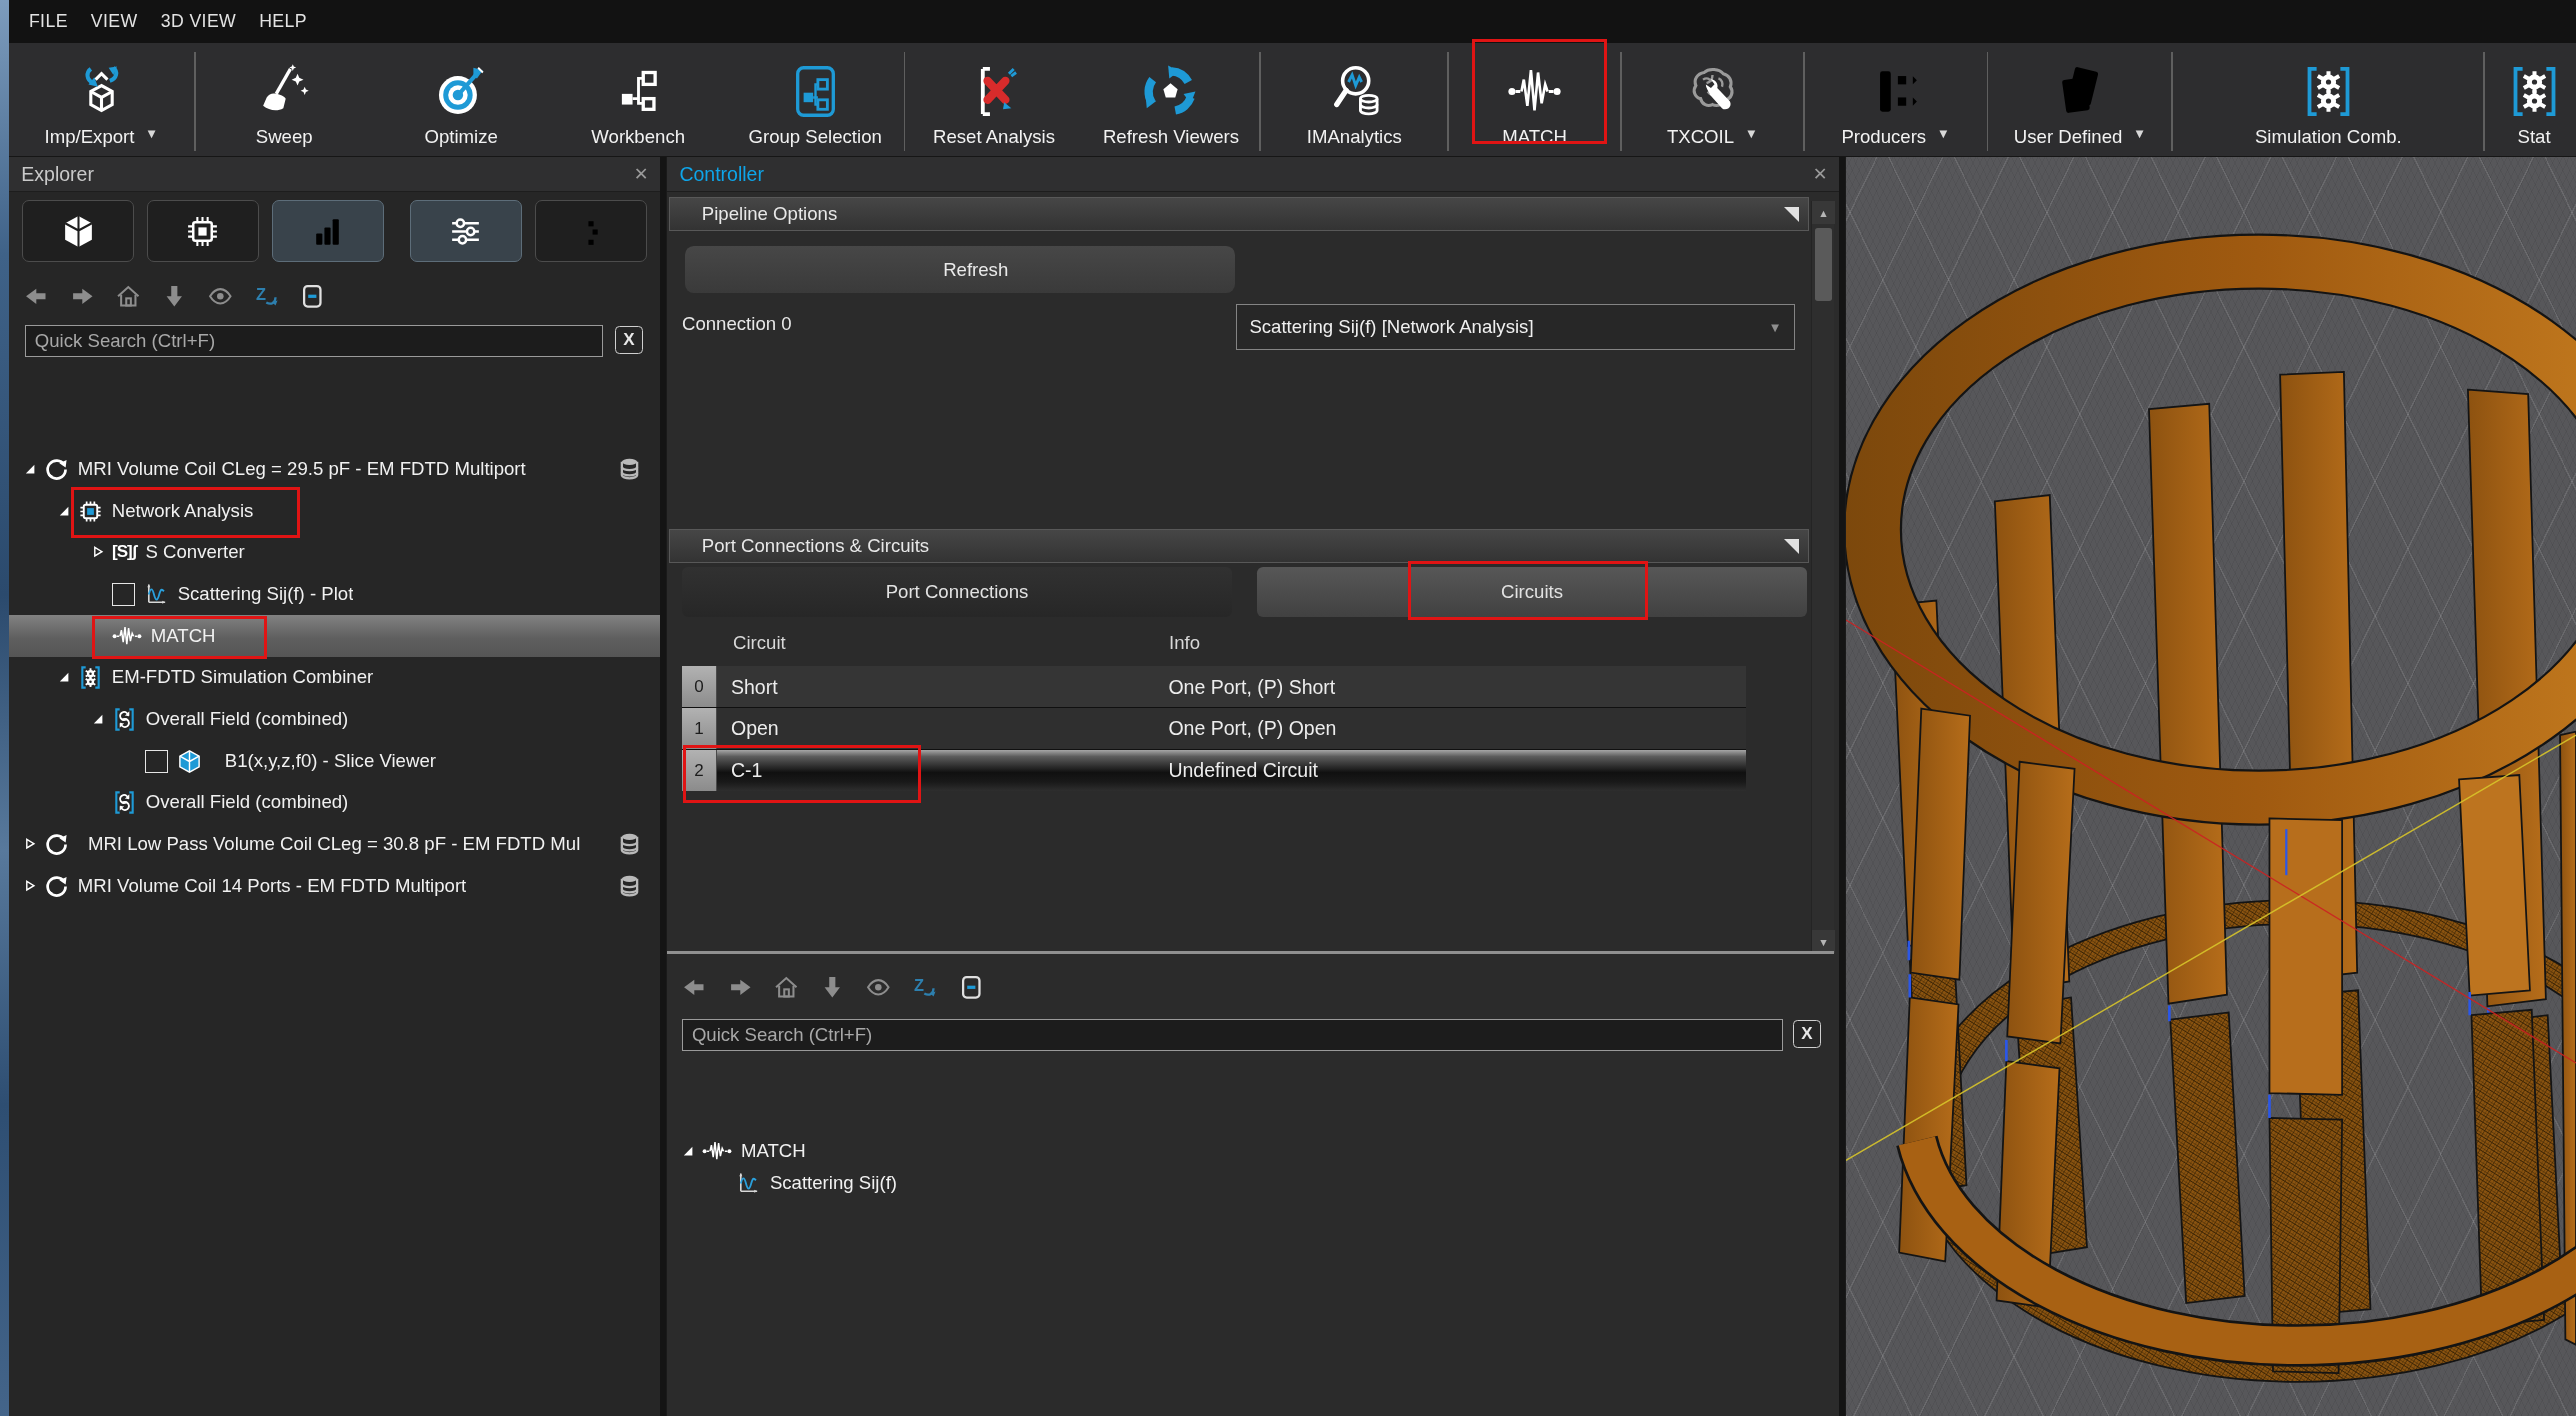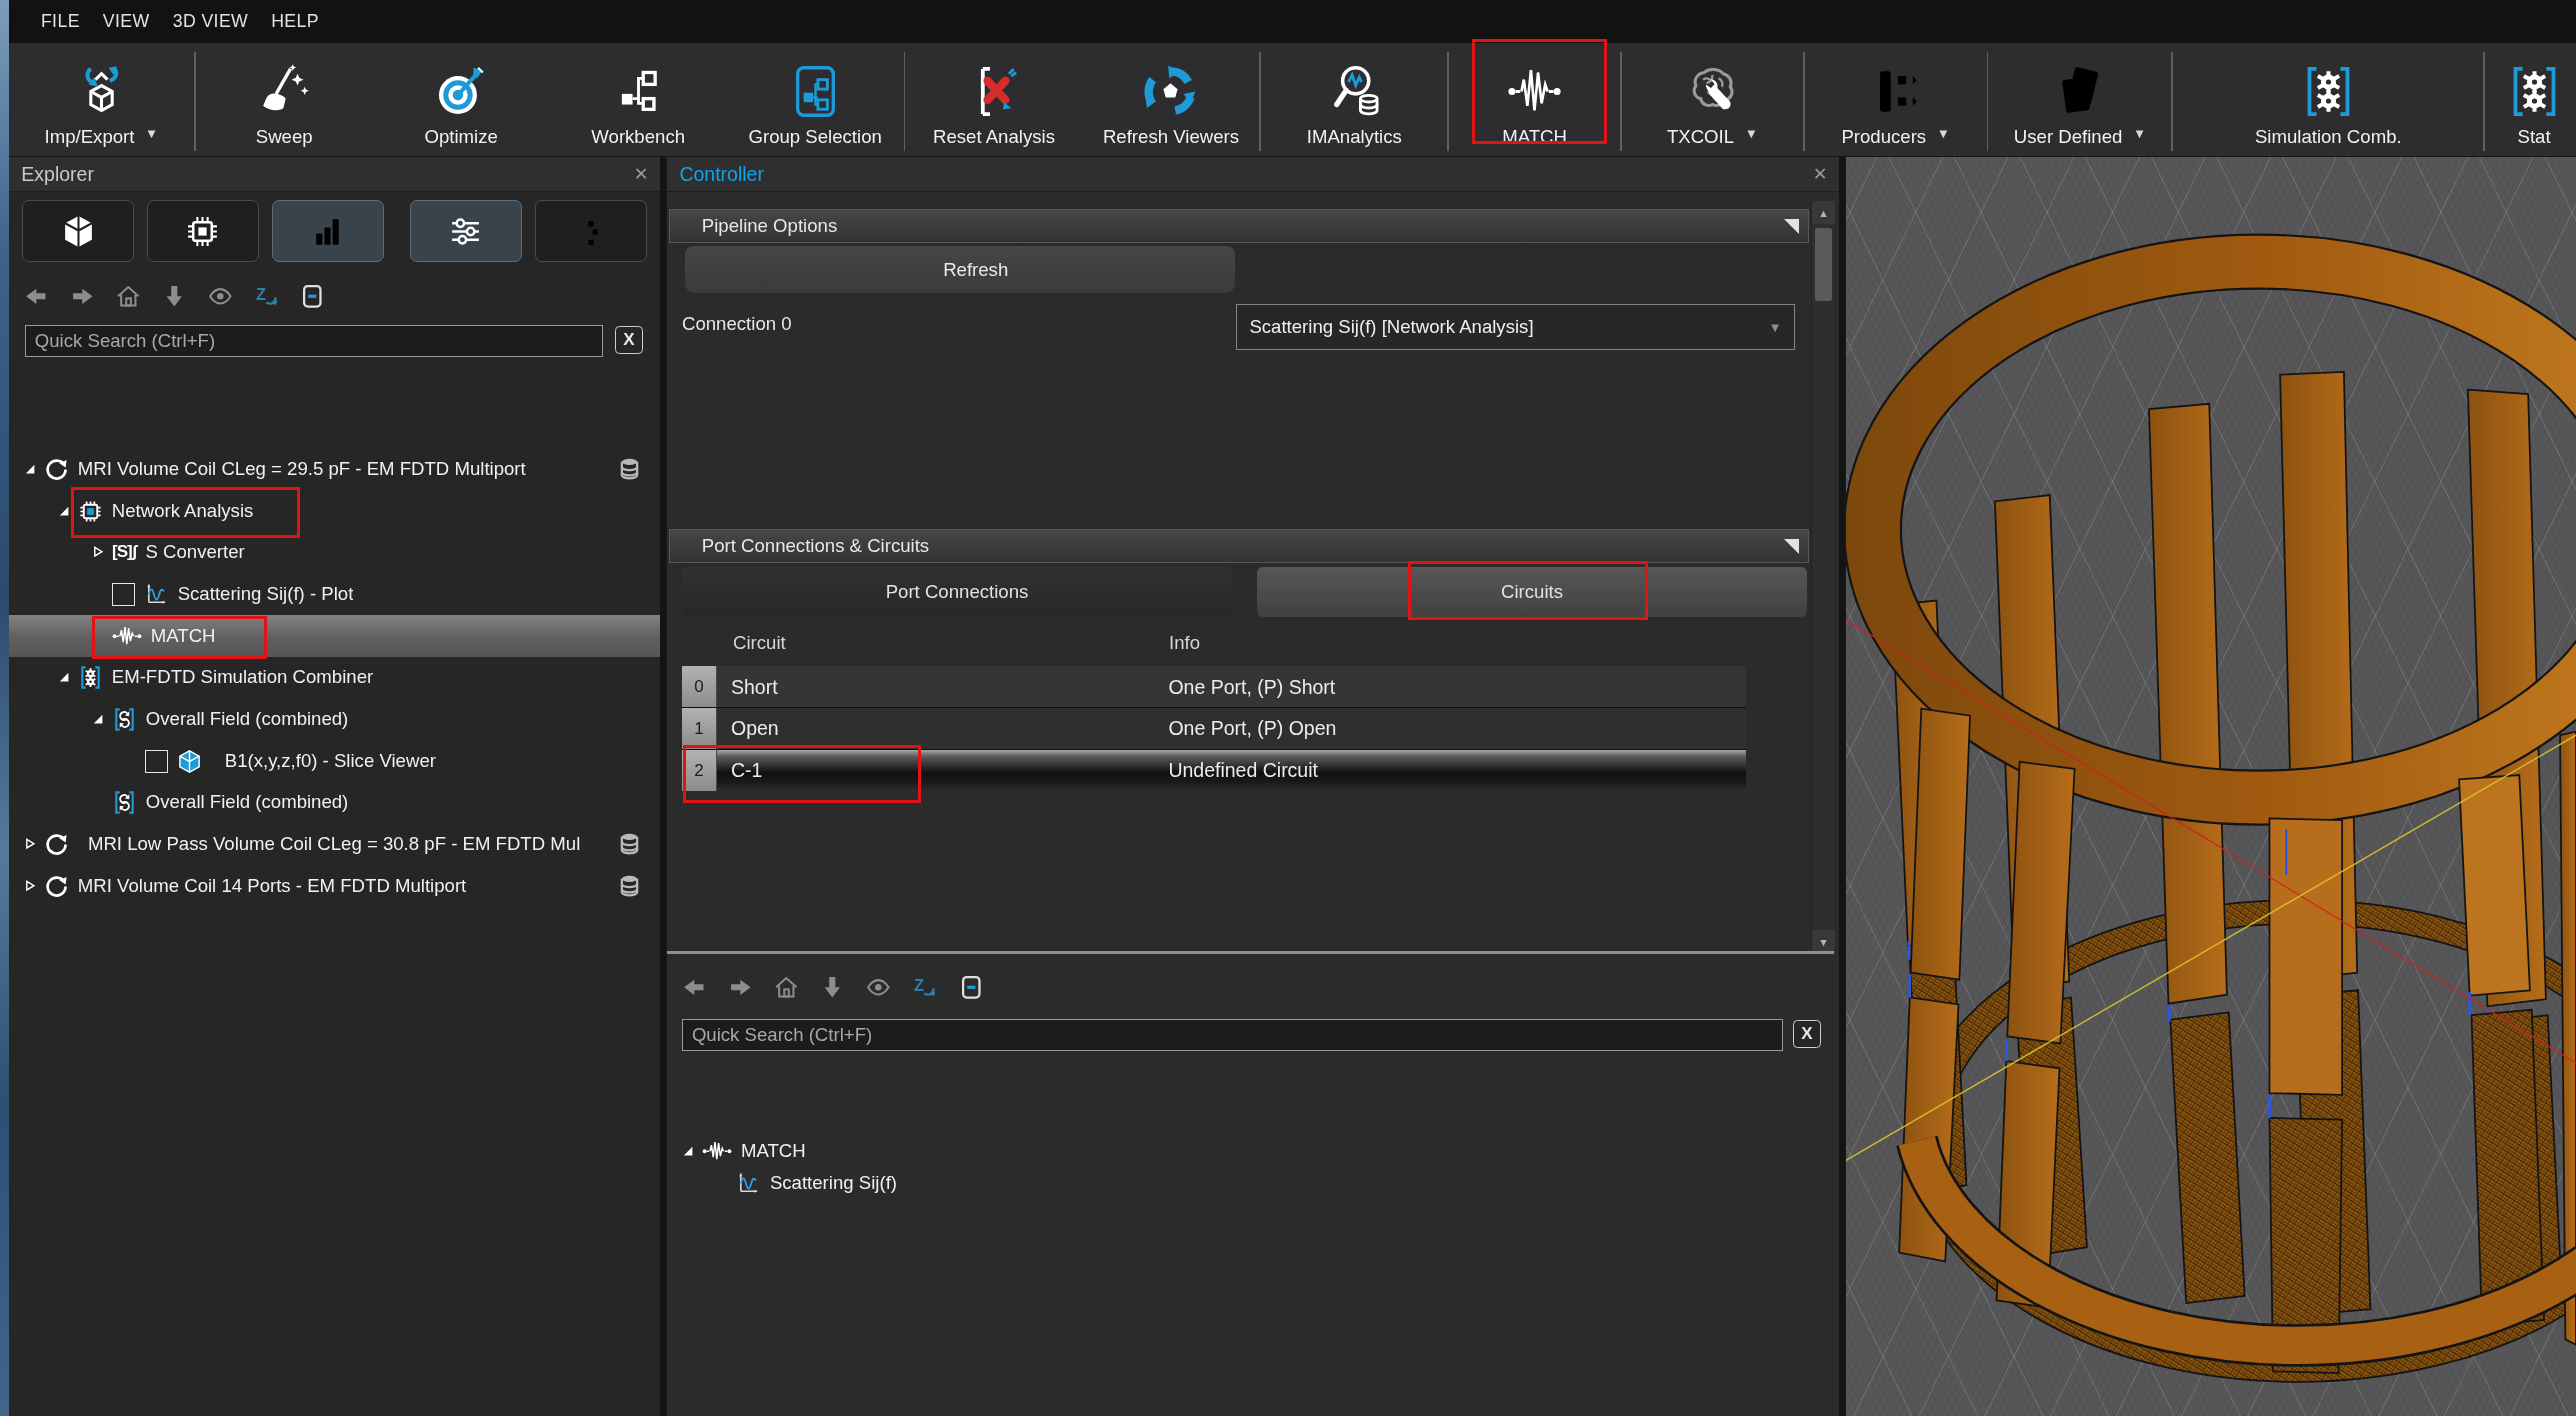--- a/index.html
+++ b/index.html
@@ -5,21 +5,21 @@
   html,body{margin:0;padding:0;background:#101010;}
   *{box-sizing:border-box;font-family:"Liberation Sans","DejaVu Sans",sans-serif;}
   .app{position:relative;width:2576px;height:1417px;background:#1a1a1a;overflow:hidden;}
 
   
   .left-strip{position:absolute;left:0;top:0;width:8.9px;height:1417px;
     background:linear-gradient(180deg,#7d9cbd 0%,#3f6288 18%,#2b4a6d 42%,#58799c 60%,#2e4e72 78%,#44658a 100%);}
 
   
   .menubar{position:absolute;left:8.9px;top:0;width:2567px;height:43px;background:#121212;
-    display:flex;align-items:center;padding-left:32px;gap:23px;}
+    display:flex;align-items:center;padding-left:20px;gap:23px;}
   .menubar .mi{color:#e3e3e3;font-size:17.7px;letter-spacing:0.4px;cursor:default;}
 
   
   .toolbar{position:absolute;left:8.9px;top:43px;width:2567px;height:114px;background:#2d2d2f;
     display:flex;align-items:stretch;border-bottom:0.9px solid #161616;overflow:hidden;}
   .tb-item{display:flex;flex-direction:column;align-items:center;justify-content:flex-end;
     padding:7px 0 8px 0;flex:0 0 auto;cursor:pointer;}
   .tb-ico{height:69px;display:flex;align-items:center;justify-content:center;}
   .tb-ico svg{width:57px;height:57px;}
   .tb-label{color:#f2f2f2;font-size:18.6px;display:flex;gap:10.6px;white-space:nowrap;}
@@ -662,21 +662,21 @@
       </div>
   </div>
   <div class="panel-divider" style="left:660px;"></div>
 
   <div class="controller">
     <div class="p-header">
       <span class="p-title blue">Controller</span>
       <span class="p-close">✕</span>
     </div>
 
-    <div class="sect-bar" style="top:52px;align-items:center;">
+    <div class="sect-bar" style="top:40px;align-items:center;">
       <span>Pipeline Options</span>
       <span class="sect-tri"></span>
     </div>
     <div class="btn" style="left:17.7px;top:89px;width:550px;height:47px;padding-left:32px;">Refresh</div>
     <div class="fld-label" style="left:15px;top:156px;">Connection 0</div>
     <div class="select" style="left:569px;top:147px;width:559px;height:46px;">
       <span>Scattering Sij(f) [Network Analysis]</span>
       <span class="sel-car">▼</span>
     </div>
 

